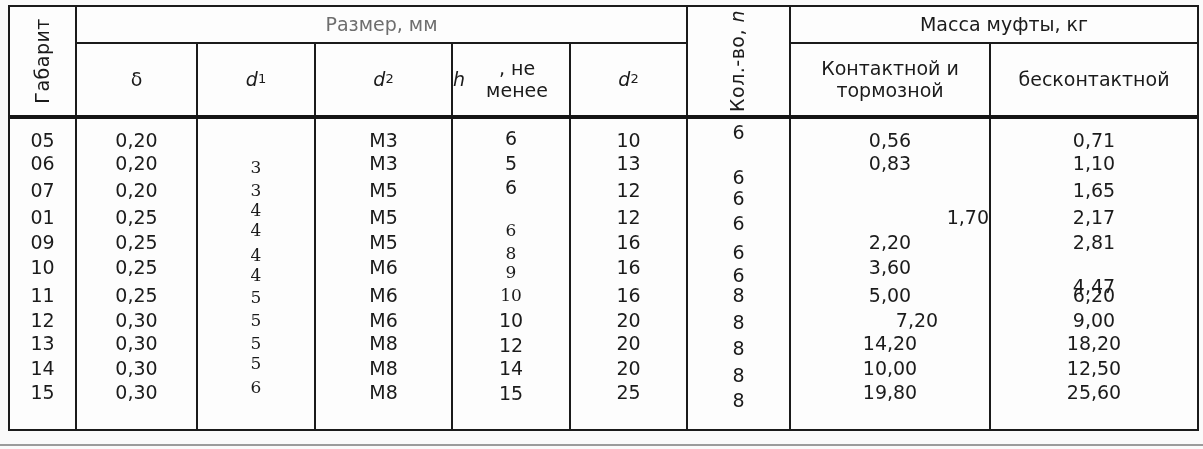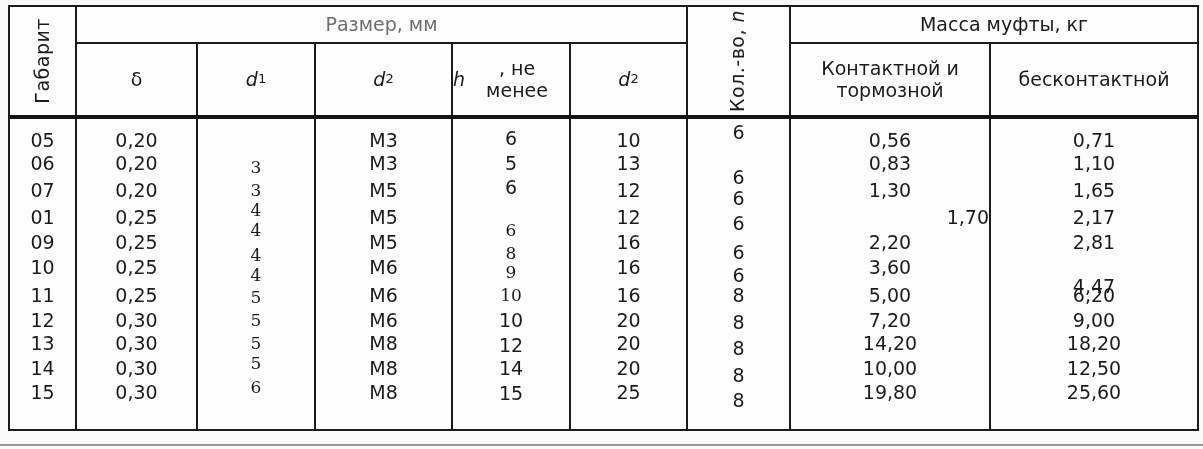--- a/index.html
+++ b/index.html
@@ -221,26 +221,25 @@
           <span class="val " style="top: 156px;">6</span>
           <span class="val " style="top: 176px;">8</span>
           <span class="val " style="top: 203px;">8</span>
           <span class="val " style="top: 229px;">8</span>
           <span class="val " style="top: 256px;">8</span>
           <span class="val " style="top: 281px;">8</span>
         </div>
       <div class="col b-r">
           <span class="val " style="top: 21px;">0,56</span>
           <span class="val " style="top: 44px;">0,83</span>
-          <span class="val " style="top: 71px;">1,30</span>
           <span class="val " style="top: 98px; text-align: right;">1,70</span>
           <span class="val " style="top: 123px;">2,20</span>
           <span class="val " style="top: 148px;">3,60</span>
           <span class="val " style="top: 176px;">5,00</span>
-          <span class="val " style="top: 201px;">7,20</span>
+          <span class="val " style="top: 201px; margin-left: 27px;">7,20</span>
           <span class="val " style="top: 224px;">14,20</span>
           <span class="val " style="top: 249px;">10,00</span>
           <span class="val " style="top: 273px;">19,80</span>
         </div>
       <div class="col">
           <span class="val " style="top: 21px;">0,71</span>
           <span class="val " style="top: 44px;">1,10</span>
           <span class="val " style="top: 71px;">1,65</span>
           <span class="val " style="top: 98px;">2,17</span>
           <span class="val " style="top: 123px;">2,81</span>

